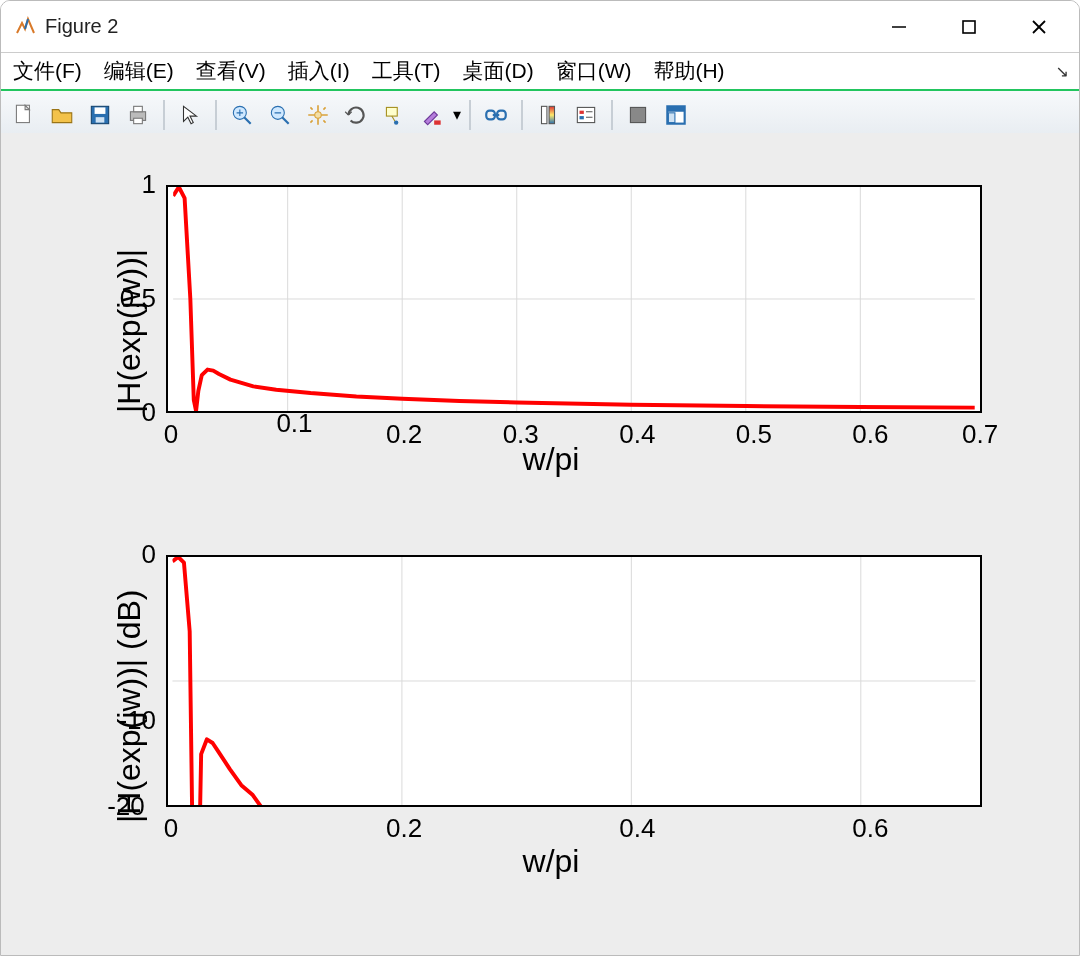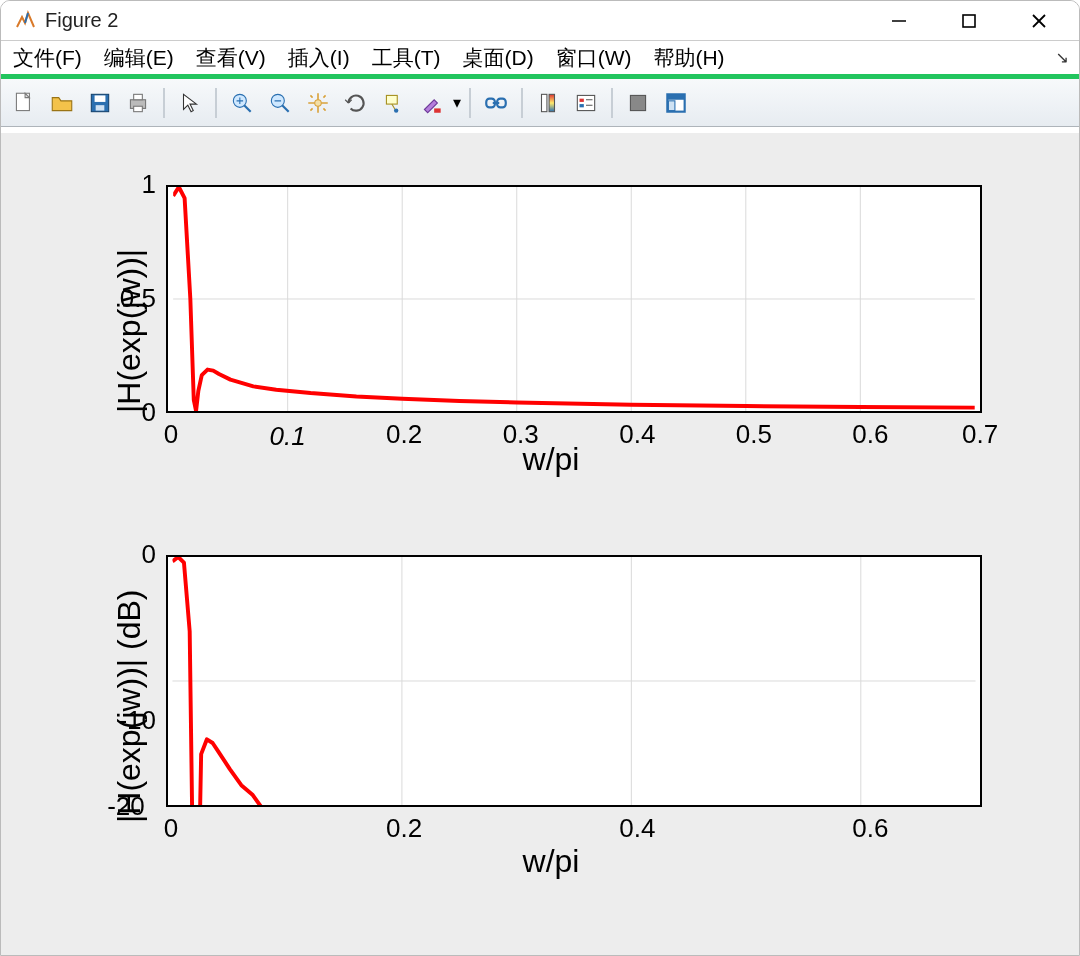--- a/index.html
+++ b/index.html
@@ -10,42 +10,42 @@
     height: 956px;
     overflow: hidden;
     position: relative;
     border: 1px solid #bbb;
     border-radius: 10px 10px 0 0;
   }
   
   .title-bar {
     display: flex;
     align-items: center;
-    height: 40px;
+    height: 52px;
     padding: 0 12px;
     background: #ffffff;
     border-bottom: 1px solid #ccc;
     position: relative;
   }
   .matlab-icon {
     width: 24px; height: 24px; margin-right: 8px;
     display: inline-flex; align-items: center; justify-content: center;
   }
   .title-text { font-size: 20px; color: #222; flex: 1; }
   .win-controls { display: flex; align-items: center; gap: 42px; padding-right: 14px; }
   .win-btn { width: 28px; height: 28px; display:flex; align-items:center; justify-content:center; cursor:pointer; }
   .win-btn svg { width: 20px; height: 20px; }
   
   .menu-bar {
     display: flex;
     align-items: center;
     height: 38px;
     padding: 0 8px;
     background: #fff;
-    border-bottom: 5px solid #22c55e;
+    border-bottom: 2px solid #22c55e;
     gap: 14px;
     font-size: 21px;
     position: relative;
   }
   .menu-item { padding: 2px 4px; cursor: pointer; }
   .menu-arrow { position:absolute; right:10px; font-size:16px; color:#333; }
   
   .toolbar {
     display: flex;
     align-items: center;
@@ -274,21 +274,21 @@
         </svg>
     </div>
 
     <div id="yticks-top">
         <div class="tick-label" style="right: 921px; left: 95px; width: 60px; text-align: right; top: 236px;">0</div>
         <div class="tick-label" style="right: 921px; left: 95px; width: 60px; text-align: right; top: 122px;">0.5</div>
         <div class="tick-label" style="right: 921px; left: 95px; width: 60px; text-align: right; top: 8px;">1</div>
       </div>
     <div id="xticks-top">
         <div class="tick-label" style="left: 145px; top: 258px; width: 50px; text-align: center;">0</div>
-        <div class="tick-label" style="left: 261.571px; top: 260px; width: 50px; text-align: center; font-style: italic;">0.1</div>
+        <div class="tick-label" style="left: 261.571px; top: 247px; width: 50px; text-align: right;">0.1</div>
         <div class="tick-label" style="left: 378.143px; top: 258px; width: 50px; text-align: center;">0.2</div>
         <div class="tick-label" style="left: 494.714px; top: 258px; width: 50px; text-align: center;">0.3</div>
         <div class="tick-label" style="left: 611.286px; top: 258px; width: 50px; text-align: center;">0.4</div>
         <div class="tick-label" style="left: 727.857px; top: 258px; width: 50px; text-align: center;">0.5</div>
         <div class="tick-label" style="left: 844.429px; top: 258px; width: 50px; text-align: center;">0.6</div>
         <div class="tick-label" style="left: 961px; top: 258px; width: 50px; ">0.7</div>
       </div>
     <div class="axis-label" style="left:420px; top:280px; width:260px;">w/pi</div>
     <div class="axis-label ylabel" style="left:110px; top:252px;">|H(exp(jw))|</div>
   </div>

